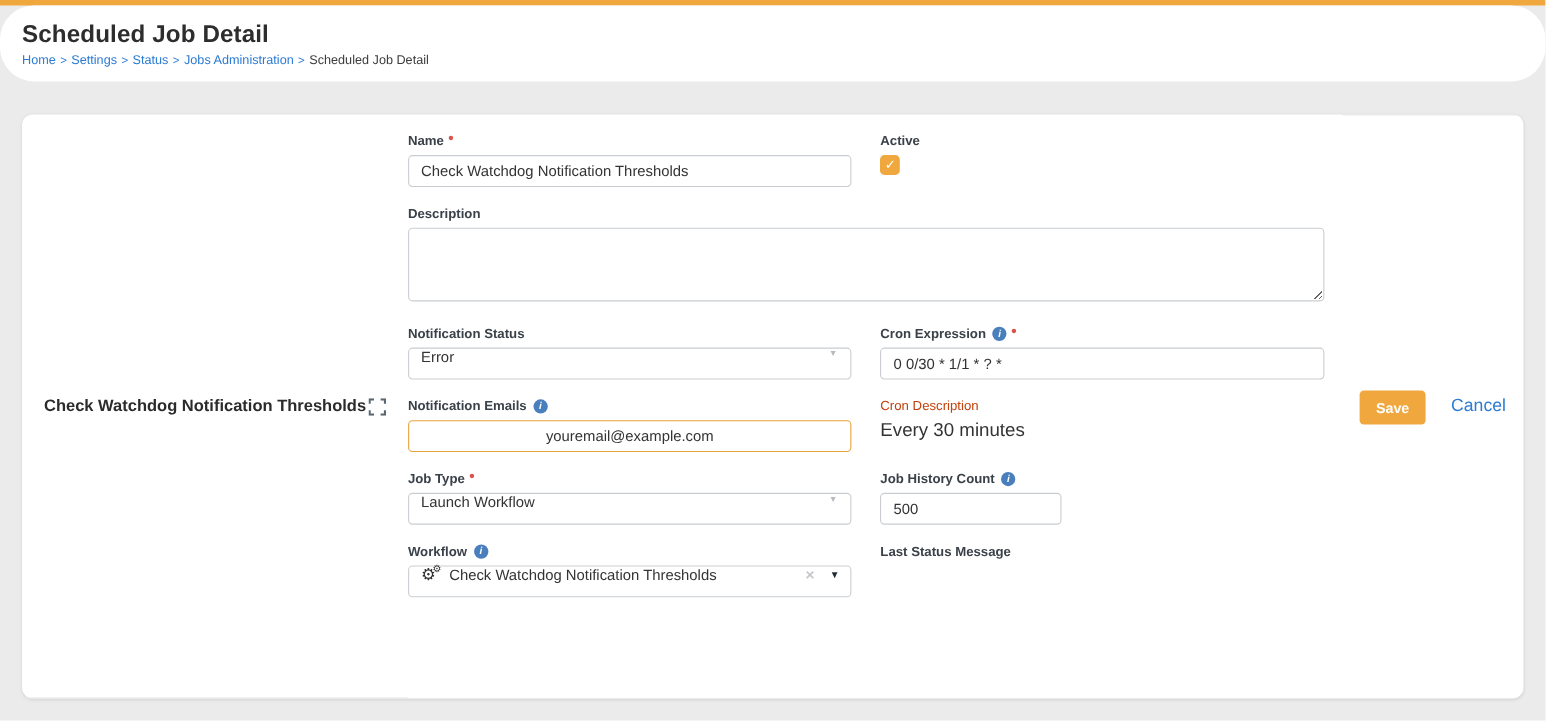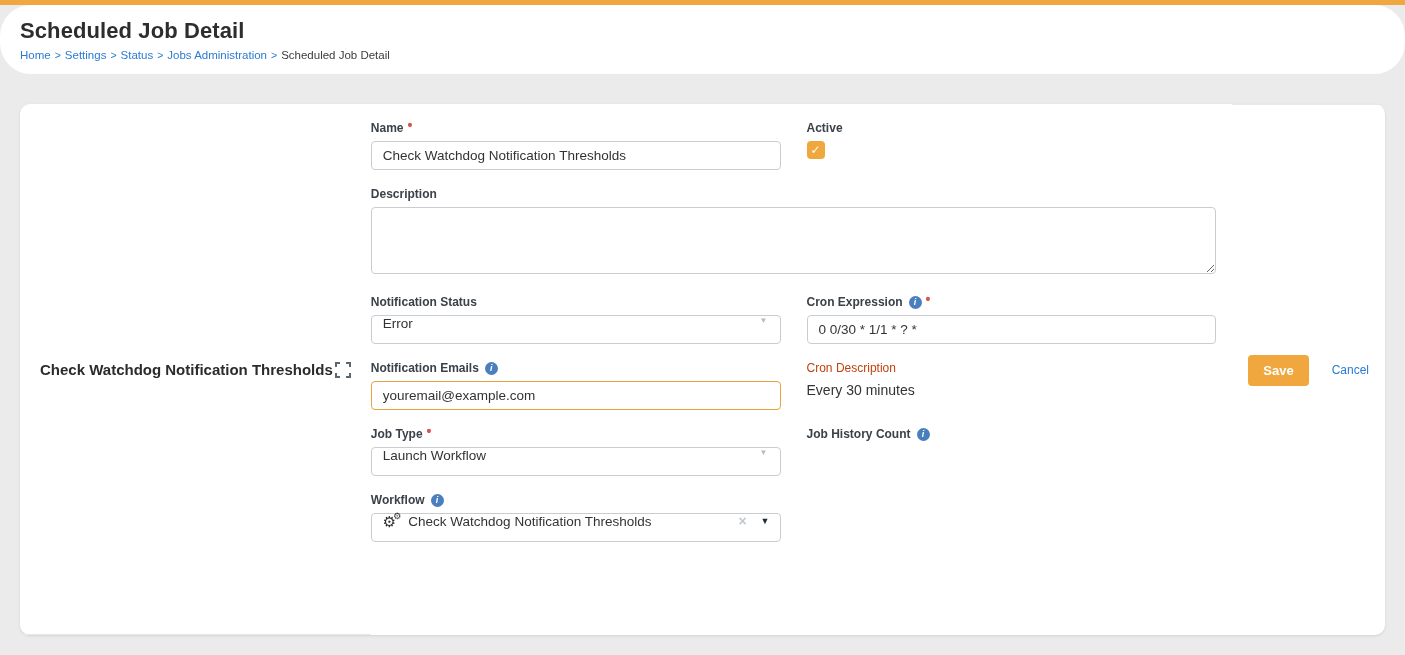--- a/index.html
+++ b/index.html
@@ -103,21 +103,21 @@
     height: 29px;
     border: 1px solid #c9cdd1;
     border-radius: 4px;
     padding: 0 11px;
     font-size: 13.5px;
     color: #333;
     font-family: inherit;
     background: #fff;
     outline: none;
   }
-  .text-input.focus-orange { border: 1.5px solid #E8A33D; }
+  .text-input.focus-orange { border: 1.5px solid #E8A33D; text-align: center; }
   .small-input { width: 165px; }
   textarea.area-input {
     width: 100%;
     height: 67px;
     border: 1px solid #c9cdd1;
     border-radius: 4px;
     padding: 6px 11px;
     font-size: 13.5px;
     color: #333;
     font-family: inherit;
@@ -170,42 +170,42 @@
     border-radius: 4px;
     display: flex;
     align-items: center;
     justify-content: center;
     color: #fff;
     font-size: 12px;
     font-weight: 700;
     cursor: pointer;
     margin-top: 1px;
   }
-  .static-value { font-size: 14px; color: #333; line-height: 18px; }
+  .static-value { font-size: 17px; color: #333; line-height: 18px; }
 
   .card-footer {
     border-top: 1px solid #e8e8e8;
     padding: 12px 16px;
     display: flex;
     align-items: center;
   }
   .save-btn {
     background: #EFA73E;
     color: #fff;
     border: none;
     border-radius: 4px;
     font-size: 13px;
     font-weight: 700;
     font-family: inherit;
     padding: 8px 15px;
     cursor: pointer;
   }
   .cancel-link {
     color: #2B7BD3;
-    font-size: 12px;
+    font-size: 16px;
     margin-left: 23px;
     text-decoration: none;
     cursor: pointer;
   }
 </style>
 </head>
 <body>
 
 <div class="topbar"></div>
 
@@ -300,20 +300,21 @@
           <span>Launch Workflow</span>
           <span class="select-caret">▼</span>
         </div>
       </div>
 
       <div class="field">
         <div class="field-label">
           <span>Job History Count</span>
           <span class="info-icon">i</span>
         </div>
+        <input class="text-input small-input" type="text" value="500" style="">
       </div>
 
       <div class="field">
         <div class="field-label">
           <span>Workflow</span>
           <span class="info-icon">i</span>
         </div>
         <div class="select-box">
           <span class="wf-icon">
             <span class="g1">⚙</span>
@@ -321,20 +322,23 @@
           </span>
           <span>Check Watchdog Notification Thresholds</span>
           <span class="wf-right">
             <span class="clear-x">×</span>
             <span class="wf-caret">▼</span>
           </span>
         </div>
       </div>
 
       <div class="field">
+        <div class="field-label">
+          <span>Last Status Message</span>
+        </div>
       </div>
 
     </div>
   </div>
 
   <div class="card-footer">
     <button class="save-btn">Save</button>
     <a class="cancel-link">Cancel</a>
   </div>
 

